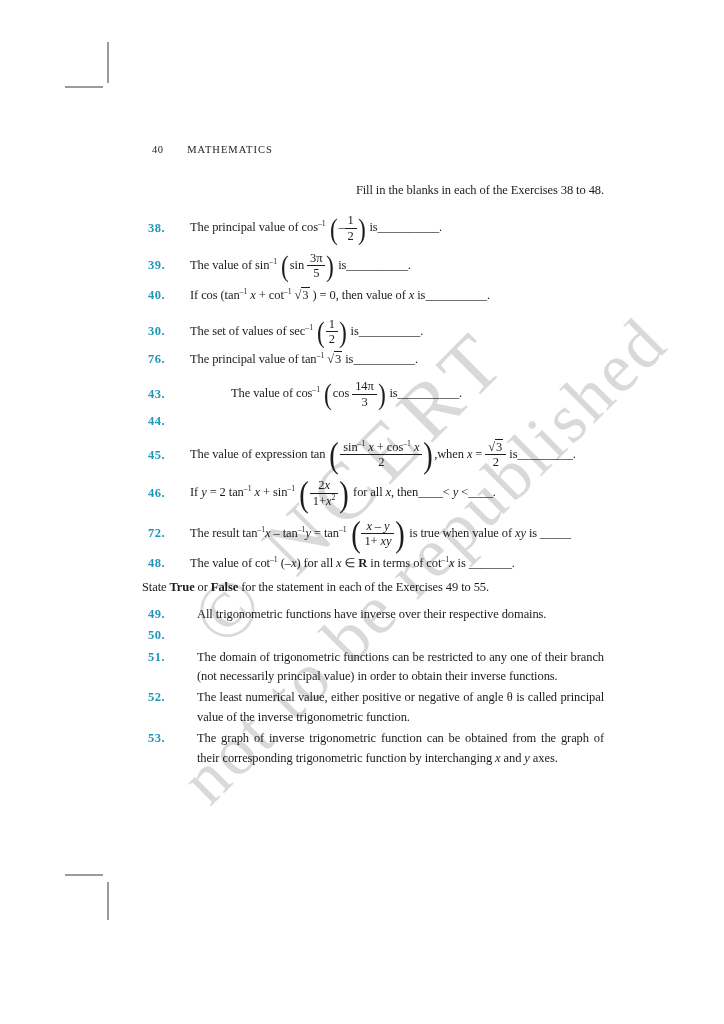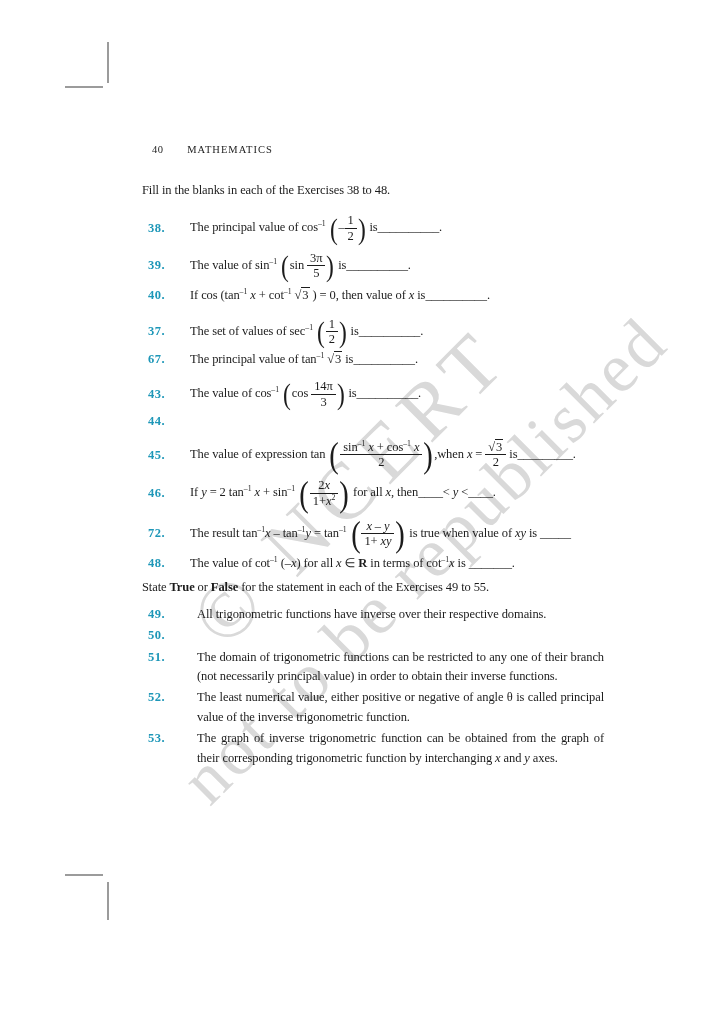--- a/index.html
+++ b/index.html
@@ -28,33 +28,33 @@
   }
   .wm1{font-size:80px;letter-spacing:10px;}
   .wm2{font-size:70px;letter-spacing:3px;margin-top:26px;white-space:nowrap;}
   
   .runhead{position:absolute;left:152px;top:144px;z-index:1;font-size:10.5px;}
   .runhead .folio{letter-spacing:0.5px;}
   .runhead .book{margin-left:21px;letter-spacing:1px;}
   
   .content{position:absolute;left:142px;top:181px;width:462px;z-index:1;
     font-size:12.5px;line-height:1.55;letter-spacing:-0.1px;}
-  .intro{margin:0 0 13px 0;}
+  .intro{margin:0 0 13px 0;text-align:right;}
   .ex{display:flex;align-items:center;padding-left:6px;margin-bottom:9px;}
   .ex .num{flex:none;width:42px;color:var(--accent);font-weight:bold;letter-spacing:0.5px;}
   .ex .body{flex:1;text-align:justify;}
   .ex.lines{align-items:flex-start;}
   .ex.tall .body{white-space:nowrap;text-align:left;}
   
   #fill .ex:nth-child(1){margin-bottom:7px;}
   #fill .ex:nth-child(2){margin-bottom:5px;}
   #fill .ex:nth-child(3){margin-bottom:11px;}
   #fill .ex:nth-child(4){margin-bottom:3px;}
   #fill .ex:nth-child(5){margin-bottom:10px;}
-  #fill .ex:nth-child(6){margin-bottom:2px;}
+  #fill .ex:nth-child(6){margin-bottom:2px;gap:41px;}
   #fill .ex:nth-child(7){margin-bottom:9px;}
   #fill .ex:nth-child(8){margin-bottom:8px;}
   #fill .ex:nth-child(9){margin-bottom:10px;}
   #fill .ex:nth-child(10){margin-bottom:5px;}
   #fill .ex:nth-child(11){margin-bottom:3px;}
   .state{margin:4px 0 8px 0;}
   #tf .ex{margin-bottom:2px;gap:7px;}
   
   sup{font-size:0.62em;line-height:0;vertical-align:super;letter-spacing:0;}
   .fr{display:inline-block;vertical-align:middle;text-align:center;}
@@ -97,25 +97,25 @@
       </div>
       <div class="ex tall">
         <span class="num">39.</span>
         <span class="body">The value of sin<sup>–1</sup> <span class="bp">(</span>sin <span class="fr"><span class="n">3π</span><span class="d">5</span></span><span class="bp">)</span> is<span>__________</span>.</span>
       </div>
       <div class="ex">
         <span class="num">40.</span>
         <span class="body">If cos (tan<sup>–1</sup> <i>x</i> + cot<sup>–1</sup> <span class="sq">√<span class="rad">3</span></span> ) = 0, then value of <i>x</i> is<span>__________</span>.</span>
       </div>
       <div class="ex tall">
-        <span class="num">37.</span>
+        <span class="num">30.</span>
         <span class="body">The set of values of sec<sup>–1</sup> <span class="bp">(</span><span class="fr"><span class="n">1</span><span class="d">2</span></span><span class="bp">)</span> is<span>__________</span>.</span>
       </div>
       <div class="ex">
-        <span class="num">67.</span>
+        <span class="num">76.</span>
         <span class="body">The principal value of tan<sup>–1</sup> <span class="sq">√<span class="rad">3</span></span> is<span>__________</span>.</span>
       </div>
       <div class="ex tall">
         <span class="num">43.</span>
         <span class="body">The value of cos<sup>–1</sup> <span class="bp">(</span>cos <span class="fr"><span class="n">14π</span><span class="d">3</span></span><span class="bp">)</span> is<span>__________</span>.</span>
       </div>
       <div class="ex">
         <span class="num">44.</span>
       </div>
       <div class="ex tall">

